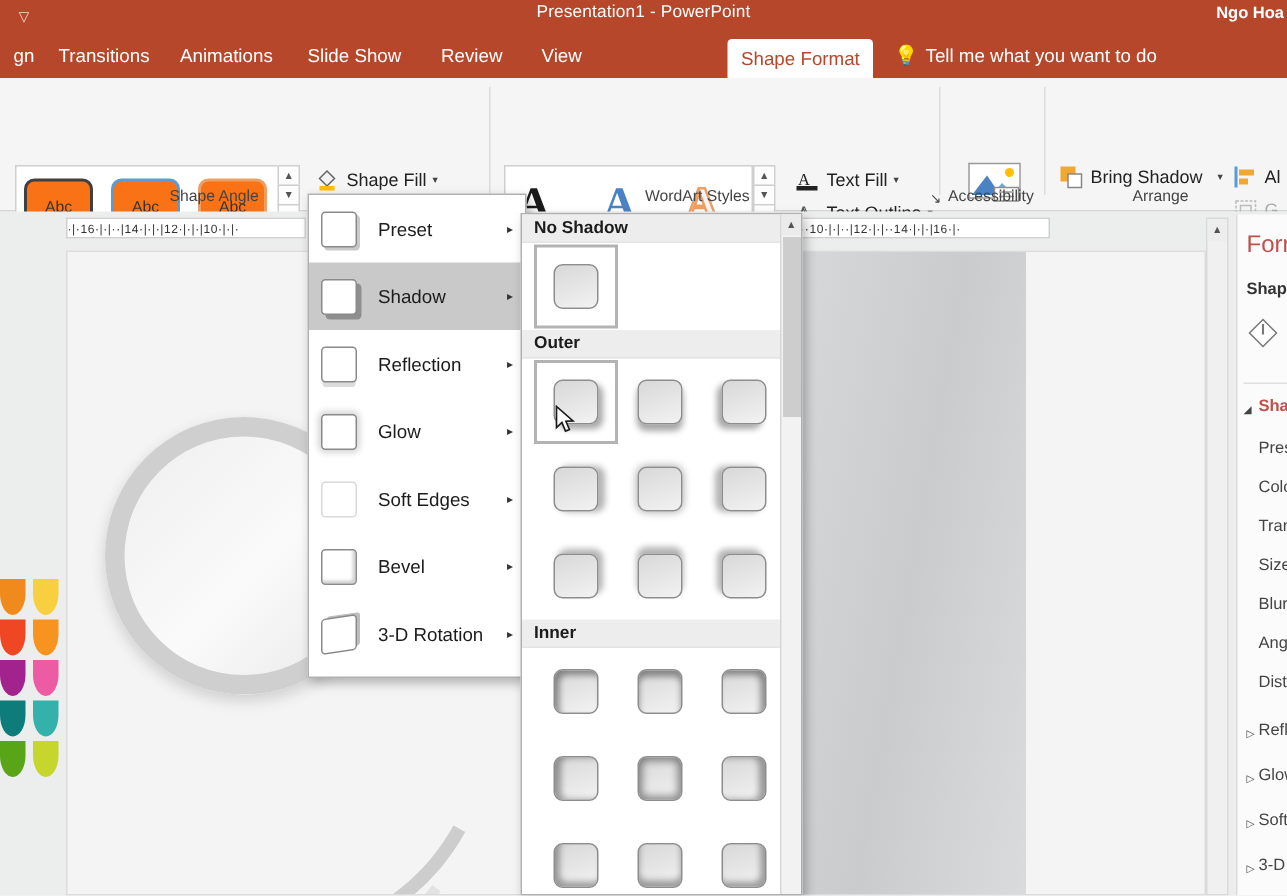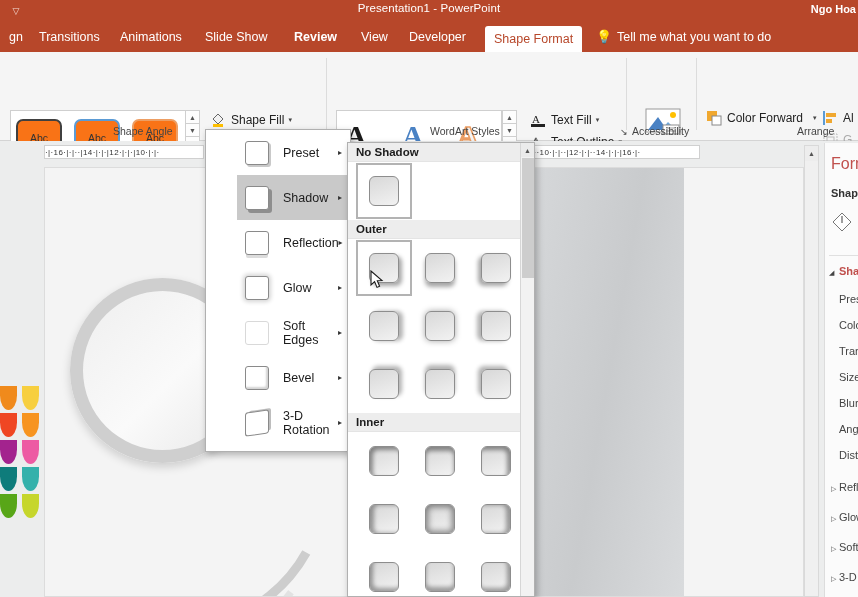--- a/index.html
+++ b/index.html
@@ -151,21 +151,20 @@
   .vscroll .arw {
     height: 15px; background: #ededed; font-size: 7px; color: #555;
     display: flex; align-items: center; justify-content: center;
   }
 
   
   .semenu {
     position: absolute; left: 205px; top: 129px; width: 146px; height: 323px;
     background: #fff; border: 1px solid #b0b0b0;
     box-shadow: 2px 3px 7px rgba(0,0,0,.28);
-    padding-left: 31px;
   }
   .mitem {
     position: relative; height: 45px; display: flex; align-items: center;
     font-size: 12.5px; color: #1c1c1c; padding-left: 8px;
   }
   .mitem.hl { background: #c9c9c9; }
   .mthumb {
     width: 24px; height: 24px; background: #fff; border: 1px solid #8a8a8a;
     border-radius: 3px; flex: none; margin-right: 14px; position: relative;
   }
@@ -243,23 +242,22 @@
     <div class="qat">▽</div>
     <div class="title">Presentation1  -  PowerPoint</div>
     <div class="account">Ngo Hoa</div>
   </div>
 
   <div class="tabbar">
     <div class="tab" style="left:0px;">gn</div>
     <div class="tab" style="left:30px;">Transitions</div>
     <div class="tab" style="left:111px;">Animations</div>
     <div class="tab" style="left:196px;">Slide Show</div>
-    <div class="tab" style="left:285px;font-weight:bold;">Review</div>
+    <div class="tab" style="left:285px;">Review</div>
     <div class="tab" style="left:352px;">View</div>
-    <div class="tab" style="left:400px;">Developer</div>
     <div class="tab active" style="left:485px;">Shape Format</div>
     <div class="bulb" style="left:596px;">💡</div>
     <div class="tellme" style="left:617px;">Tell me what you want to do</div>
   </div>
 
   <div class="ribbon">
 
     <div class="galbox" style="left:10px; top:58px; width:185px; height:55px;">
       <div class="abcbtn" style="left:5px; top:8px; border:2px solid #404040;">Abc</div>
       <div class="abcbtn" style="left:63px; top:8px; border:2px solid #5b9bd5;">Abc</div>
@@ -376,21 +374,21 @@
 
     <div class="rb-sep" style="left:696px;"></div>
 
     <div class="menucmd" style="left:704px; top:56px; width:108px;">
       <span class="ic">
         <svg width="17" height="16" viewBox="0 0 17 16">
           <rect x="1" y="1" width="10" height="10" fill="#f0a830"></rect>
           <rect x="6" y="6" width="9" height="9" fill="#fff" stroke="#888"></rect>
         </svg>
       </span>
-      <span>Color Forward</span>
+      <span>Bring Shadow</span>
       <span class="cv" style="margin-left:10px;">▾</span>
     </div>
 
 
     <div class="menucmd" style="left:704px; top:100px; width:108px;">
       <span class="ic">
         <svg width="17" height="16" viewBox="0 0 17 16">
           <rect x="1" y="1" width="7" height="6" fill="#fff" stroke="#777"></rect>
           <rect x="1" y="9" width="7" height="6" fill="#fff" stroke="#777"></rect>
           <path d="M10 5 L10 15 L13 12 L15 15 L16 13 L13.5 11 L16 10 Z" fill="#555"></path>
@@ -423,21 +421,21 @@
     <div class="menucmd" style="left:820px; top:100px; width:40px;">
       <span class="ic">
         <svg width="17" height="16" viewBox="0 0 17 16">
           <path d="M3 14 L10 14 L10 4 Z" fill="#9fb6cd"></path>
           <path d="M2 6 A6 6 0 0 1 13 4" fill="none" stroke="#555" stroke-width="1.2"></path>
         </svg>
       </span>
       <span>Ro</span>
     </div>
 
-    <div class="grouplabel" style="left:797px; bottom:3px;">Arrange</div>
+    <div class="grouplabel" style="left:755px; bottom:3px;">Arrange</div>
   </div>
 
   <div class="workspace">
 
     <div class="palette">
       <div class="pet" style="left:0px;  top:0px;   background:#f08a1c;"></div>
       <div class="pet" style="left:22px; top:0px;   background:#f7cf3f;"></div>
       <div class="pet" style="left:0px;  top:27px;  background:#ef4623;"></div>
       <div class="pet" style="left:22px; top:27px;  background:#f79420;"></div>
       <div class="pet" style="left:0px;  top:54px;  background:#a3238e;"></div>

